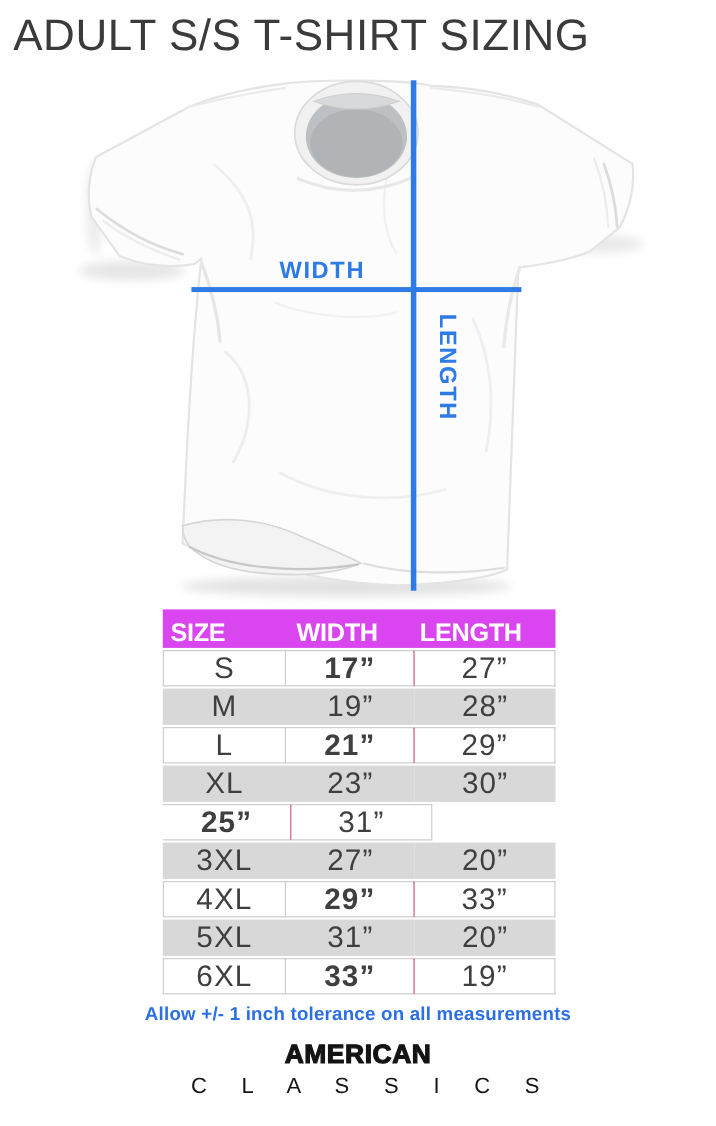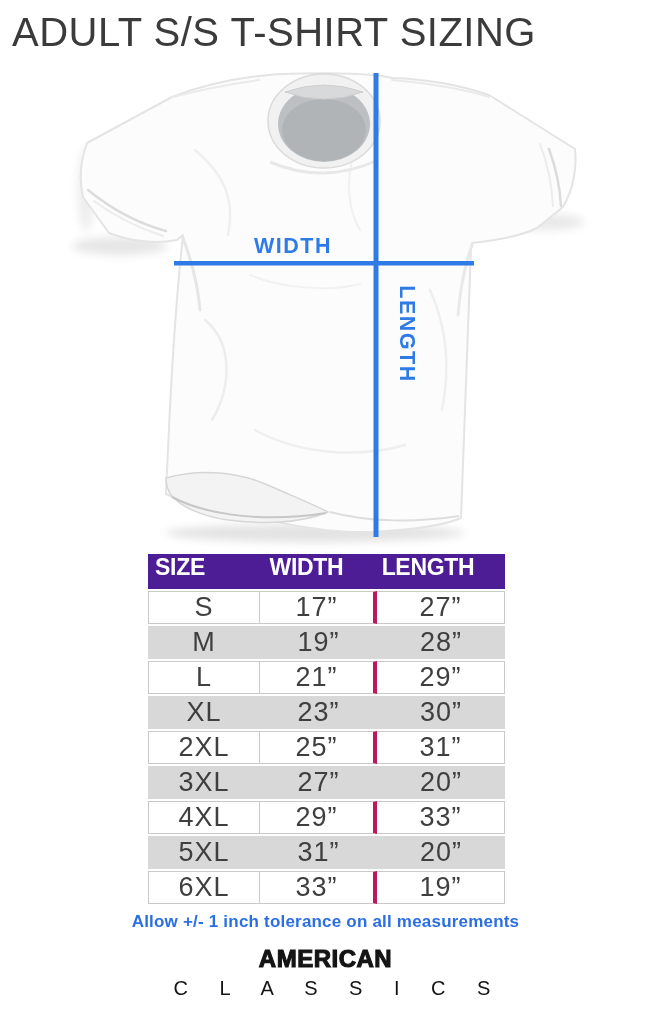--- a/index.html
+++ b/index.html
@@ -10,32 +10,32 @@
   .page-title{position:absolute;top:11px;left:0;width:548px;text-align:center;
     font-size:40px;line-height:42px;font-weight:300;letter-spacing:.5px;color:#3b3b3b;}
 
   
   .shirt-svg{position:absolute;top:0;left:0;pointer-events:none;}
   .shirt-svg text{font-family:"Liberation Sans",sans-serif;font-weight:bold;
     font-size:21.5px;letter-spacing:1.5px;}
 
   
   .size-table{position:absolute;left:148px;top:554px;width:357px;}
-  .thead{display:flex;background:#4c1d95;height:35px;align-items:flex-start;}
+  .thead{display:flex;background:#d946ef;height:35px;align-items:flex-end;}
   .th{color:#ffffff;font-weight:bold;font-size:23px;letter-spacing:-.3px;}
   .th1{width:112px;padding-left:7px;box-sizing:border-box;text-align:left;}
   .th2{width:117px;text-align:center;position:relative;left:-12px;}
   .th3{width:128px;text-align:center;position:relative;left:-13px;}
   .trow{display:flex;height:33px;margin-top:2px;}
   .td{box-sizing:border-box;height:33px;line-height:31px;text-align:center;
       font-size:27px;font-weight:400;color:#3f3f3f;letter-spacing:1px;}
   .td1{width:112px;} .td2{width:117px;} .td3{width:128px;}
   .trow.white .td{background:#ffffff;border-top:1px solid #c9c9c9;border-bottom:1px solid #c9c9c9;}
   .trow.white .td1{border-left:1px solid #c9c9c9;border-right:1px solid #c9c9c9;}
-  .trow.white .td2{border-right:4px solid #be185d;}
+  .trow.white .td2{border-right:1px solid #be185d;font-weight:bold;}
   .trow.white .td3{border-right:1px solid #c9c9c9;}
   .trow.gray .td{background:#d8d8d8;border:1px solid transparent;}
 
   
   .note{position:absolute;top:912px;left:0;width:651px;text-align:center;
     font-size:17px;line-height:19px;font-weight:bold;color:#2b6fe3;letter-spacing:.2px;}
 
   
   .brand{position:absolute;top:942px;left:0;width:651px;text-align:center;color:#141414;}
   .brand-line1{font-size:24px;line-height:34px;font-weight:800;letter-spacing:.5px;
@@ -132,21 +132,20 @@
     <div class="td td1">L</div>
     <div class="td td2">21”</div>
     <div class="td td3">29”</div>
   </div>
   <div class="trow gray">
     <div class="td td1">XL</div>
     <div class="td td2">23”</div>
     <div class="td td3">30”</div>
   </div>
   <div class="trow white">
-    <div class="td td1">2XL</div>
     <div class="td td2">25”</div>
     <div class="td td3">31”</div>
   </div>
   <div class="trow gray">
     <div class="td td1">3XL</div>
     <div class="td td2">27”</div>
     <div class="td td3">20”</div>
   </div>
   <div class="trow white">
     <div class="td td1">4XL</div>

